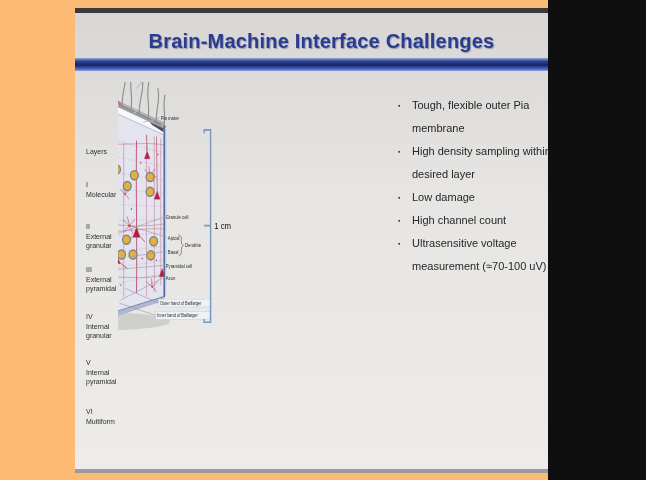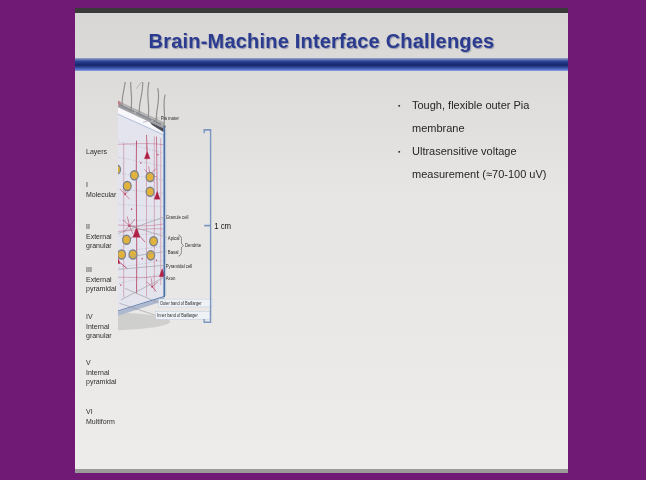--- a/index.html
+++ b/index.html
@@ -1,16 +1,16 @@
 <!DOCTYPE html>
 <html><head>
 <meta charset="utf-8">
 <style>
   html,body{margin:0;padding:0;background:#0f0f0f;}
-  .stage{position:relative;width:646px;height:480px;background:#701a75;overflow:hidden;
+  .stage{position:relative;width:548px;height:480px;background:#fdba74;overflow:hidden;
          font-family:"Liberation Sans",sans-serif;}
   .slide{position:absolute;left:75px;top:8px;width:493px;height:461px;
          background:linear-gradient(180deg,#d7d6d4 0%,#e6e5e3 40%,#edecea 100%);}
   .slide-top-strip{position:absolute;left:0;top:0;width:100%;height:5px;background:#3a3a3a;}
   .slide-bottom-strip{position:absolute;left:75px;top:469px;width:493px;height:4px;background:#9b9b9b;}
   .title{position:absolute;left:0;top:22px;width:100%;text-align:center;
          font-size:20px;font-weight:bold;color:#2b3b8f;letter-spacing:0.2px;
          text-shadow:1px 1px 1px rgba(40,50,100,0.4);}
   .accent-bar{position:absolute;left:0;top:50px;width:100%;height:13px;
          background:linear-gradient(180deg,#9aa6cf 0%,#2c4496 25%,#152468 55%,#4a67c0 85%,#8fa3e0 100%);}
@@ -30,20 +30,32 @@
   <div class="slide">
     <div class="slide-top-strip"></div>
 
     <div class="title">Brain-Machine Interface Challenges</div>
     <div class="accent-bar"></div>
 
     <ul class="bullets">
       <li>
           <span class="marker">▪</span>
           <span class="btext">Tough, flexible outer Pia membrane</span>
+        </li>
+      <li>
+          <span class="marker">▪</span>
+          <span class="btext">High density sampling within desired layer</span>
+        </li>
+      <li>
+          <span class="marker">▪</span>
+          <span class="btext">Low damage</span>
+        </li>
+      <li>
+          <span class="marker">▪</span>
+          <span class="btext">High channel count</span>
         </li>
       <li>
           <span class="marker">▪</span>
           <span class="btext">Ultrasensitive voltage measurement (≈70-100 uV)</span>
         </li>
     </ul>
 
     <div class="layers-heading">Layers</div>
     <div class="layer-label" style="left:11px;top:172px;">
       <span>I</span>

